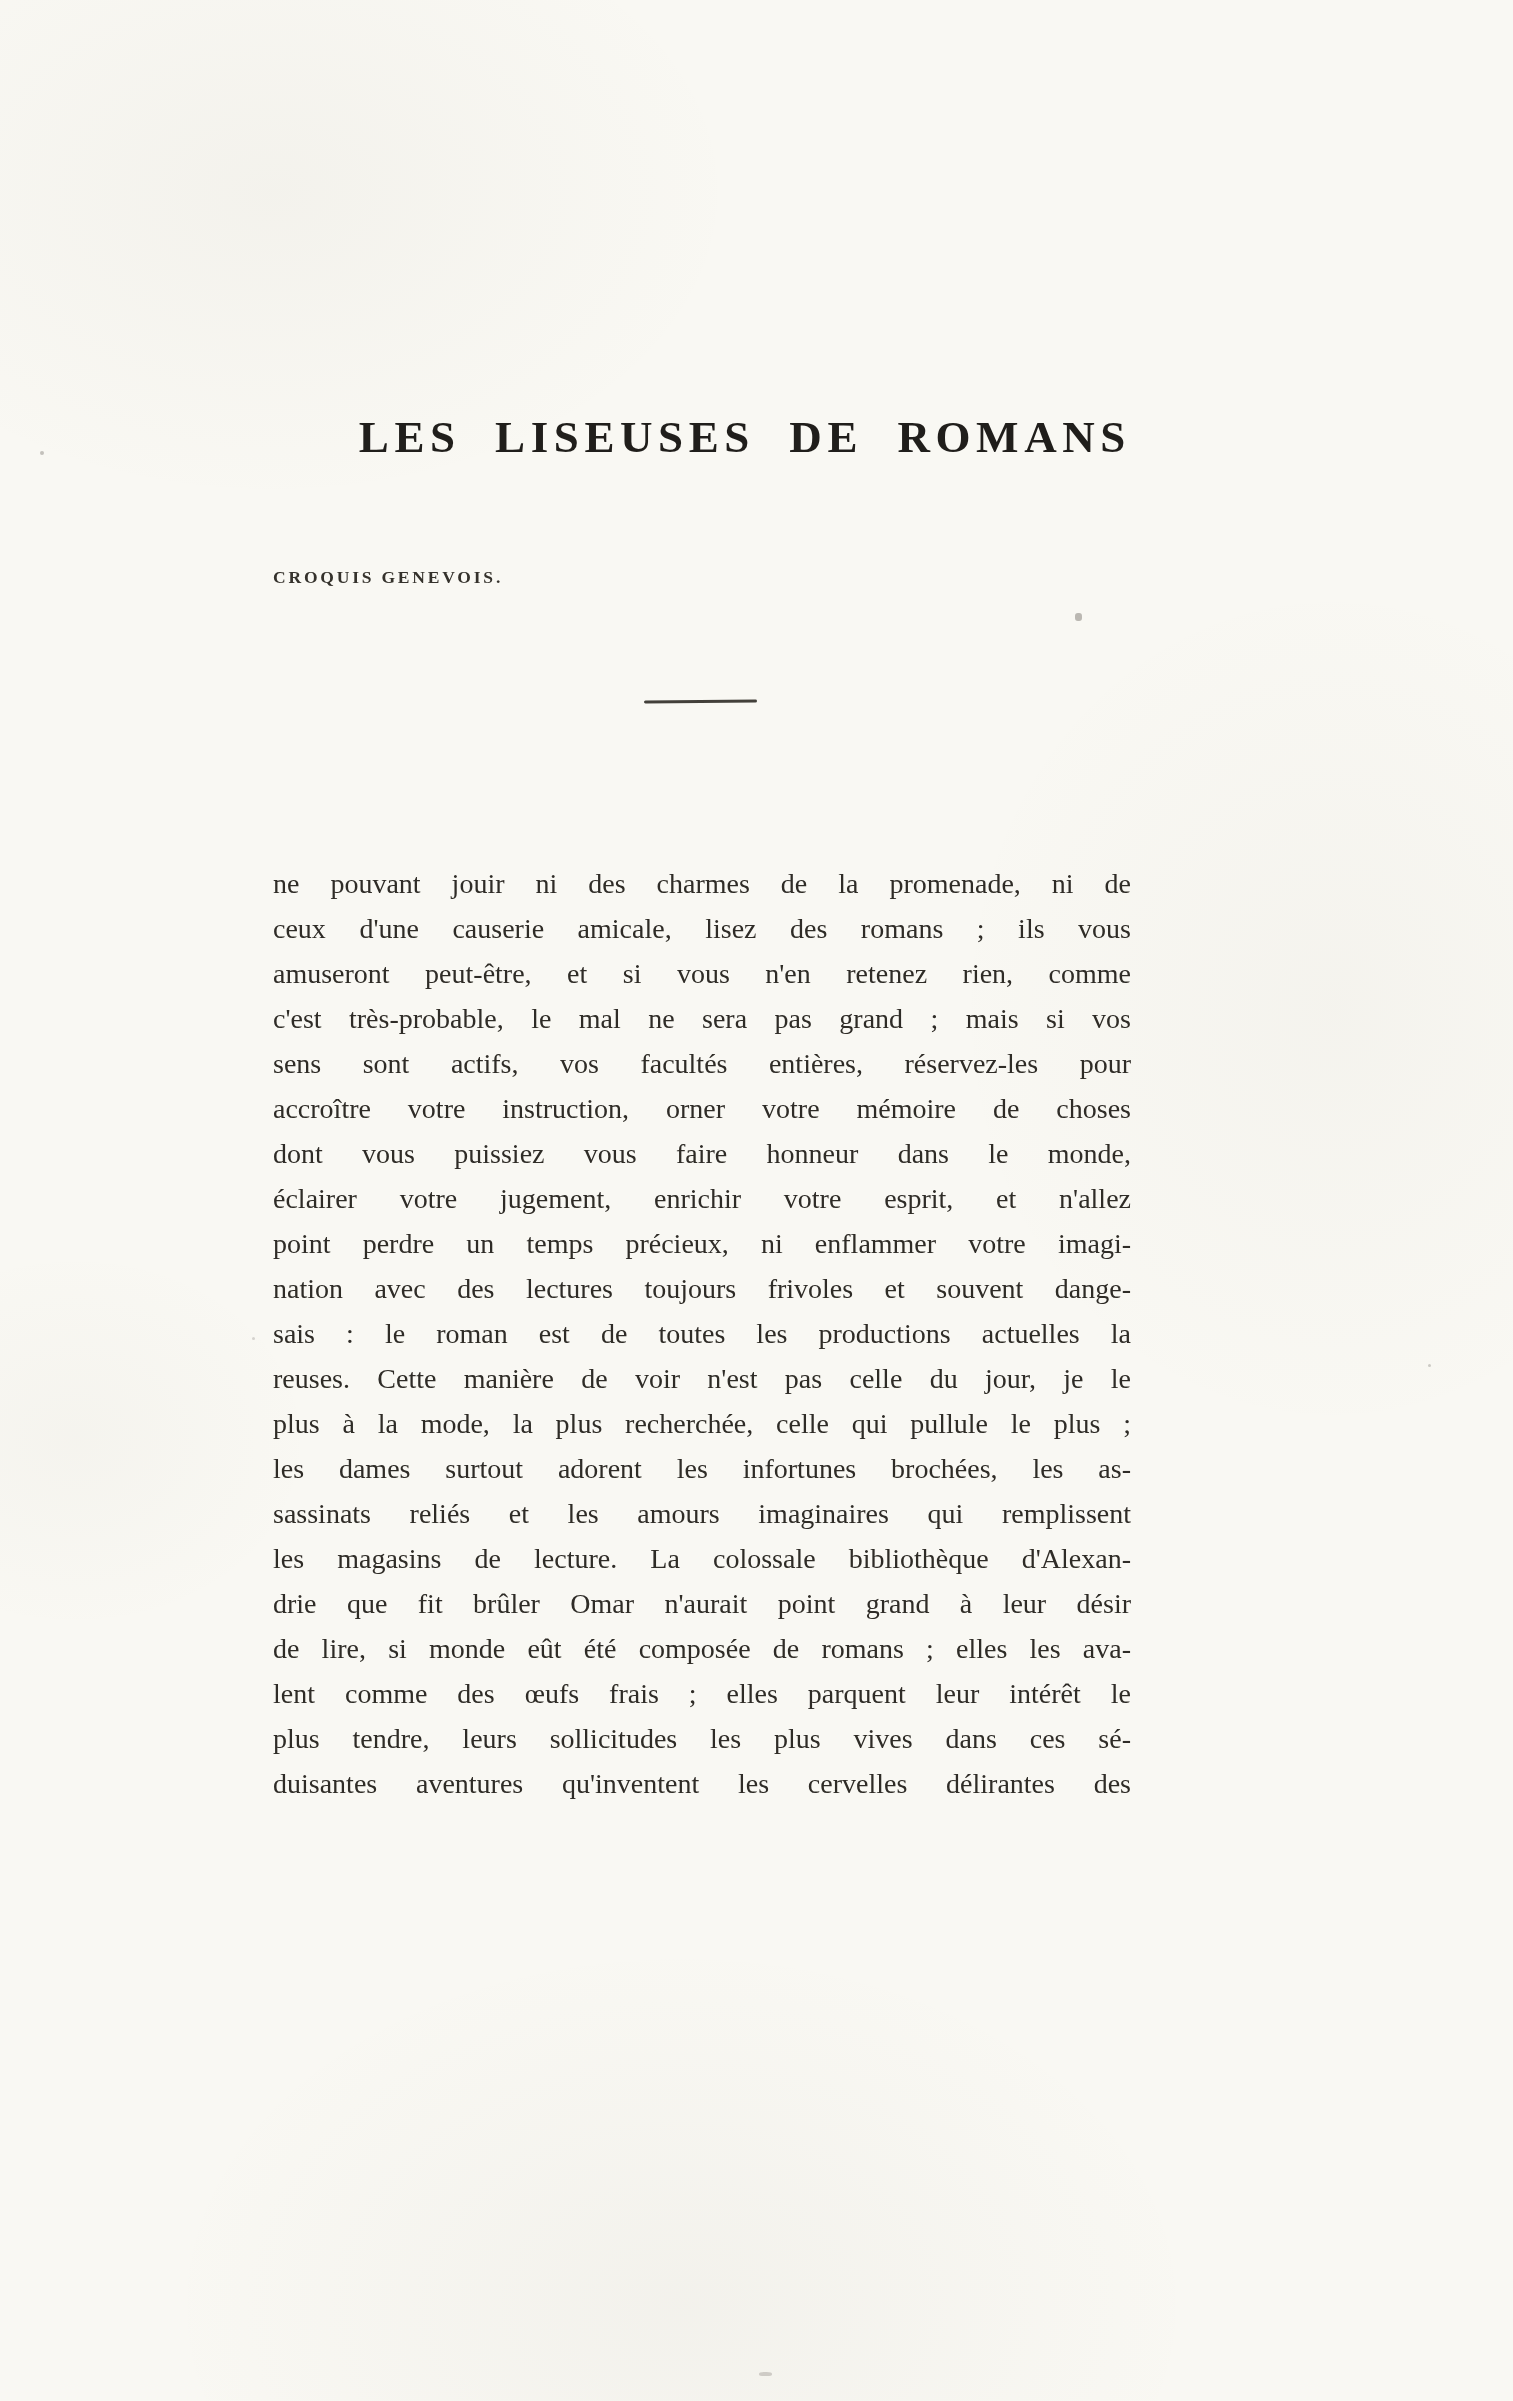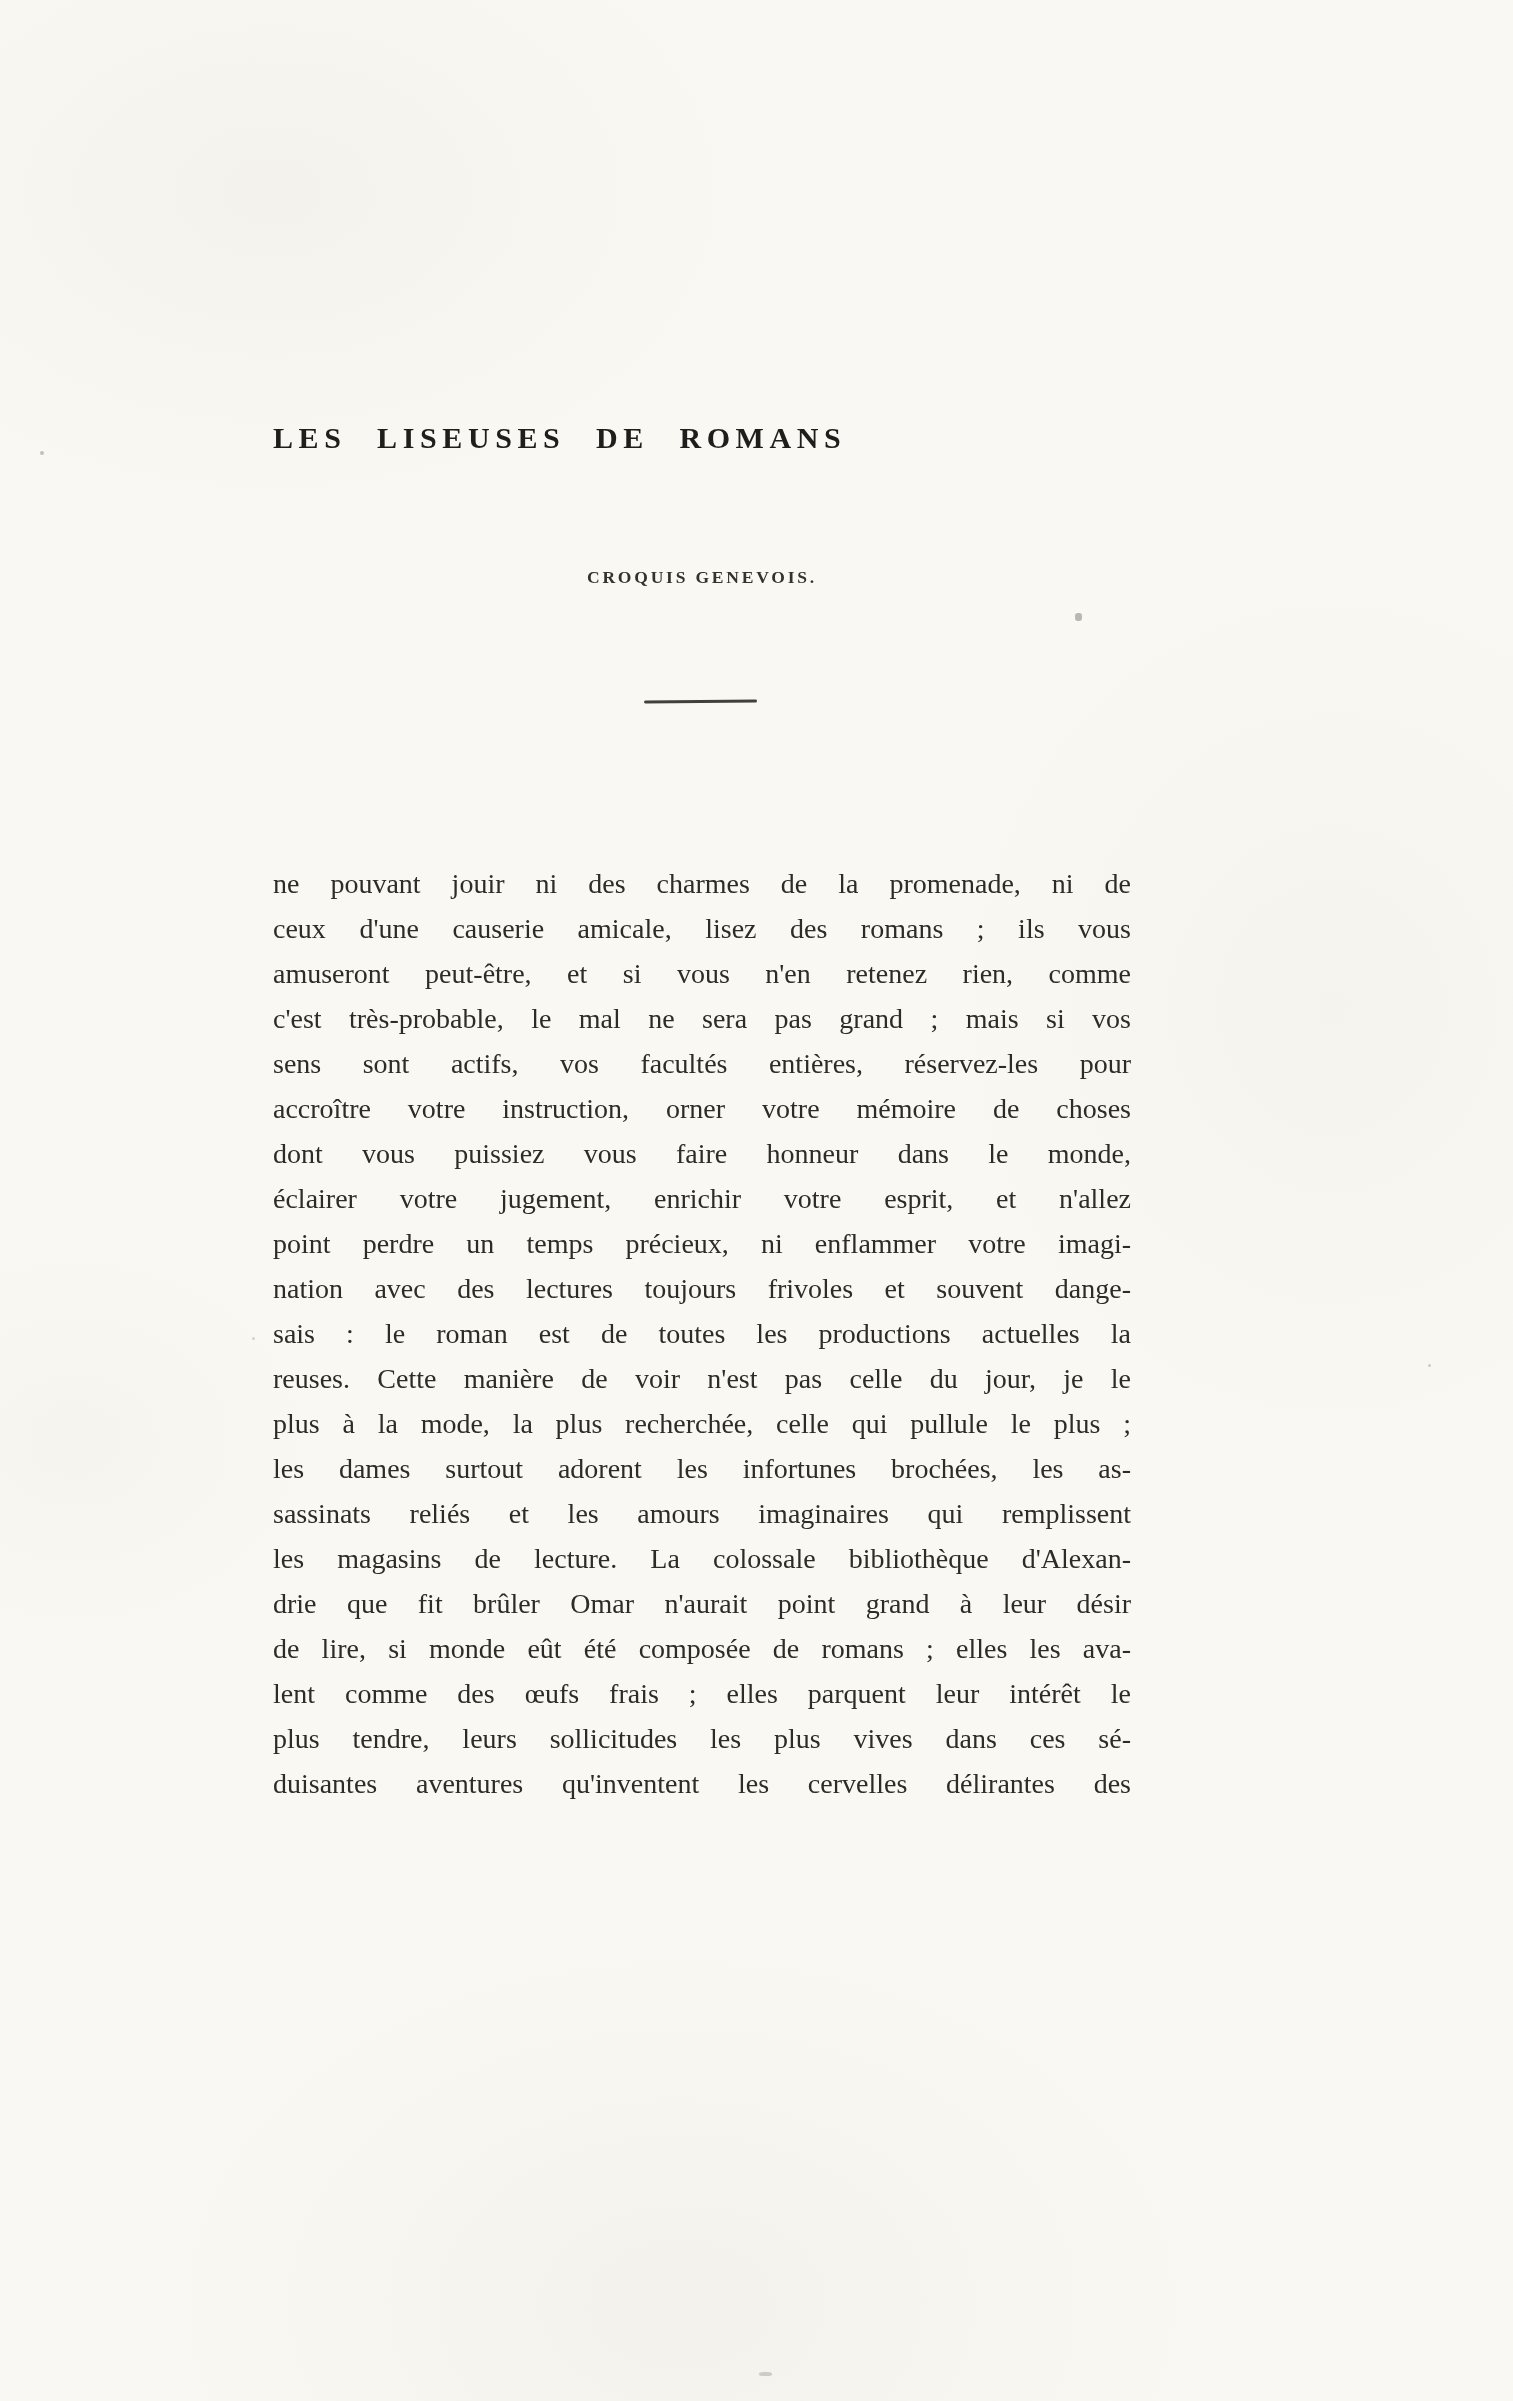--- a/index.html
+++ b/index.html
@@ -31,34 +31,33 @@
       radial-gradient(ellipse 638px 718px at 88% 42%, rgba(120,110,88,0.035), transparent 60%),
       radial-gradient(ellipse 798px 558px at 45% 96%, rgba(105,98,80,0.045), transparent 65%),
       radial-gradient(ellipse 399px 319px at 5% 60%,  rgba(120,112,90,0.03), transparent 60%);
     pointer-events: none;
   }
   .title {
     position: absolute;
     top: 412px;
     left: 273px;
     width: 858px;
-    text-align: left;
-    font-size: 30px;
+    text-align: right;
+    font-size: 45px;
     line-height: 51px;
     font-weight: 700;
     letter-spacing: 5.6px;
     word-spacing: 17.5px;
     color: var(--title-ink);
   }
   .subtitle {
     position: absolute;
     top: 566px;
     left: 273px;
     width: 858px;
-    text-align: center;
     font-size: 17.5px;
     line-height: 22px;
     font-weight: 700;
     letter-spacing: 2.8px;
     color: #35322c;
   }
   .divider {
     position: absolute;
     top: 700px;
     left: 644px;

